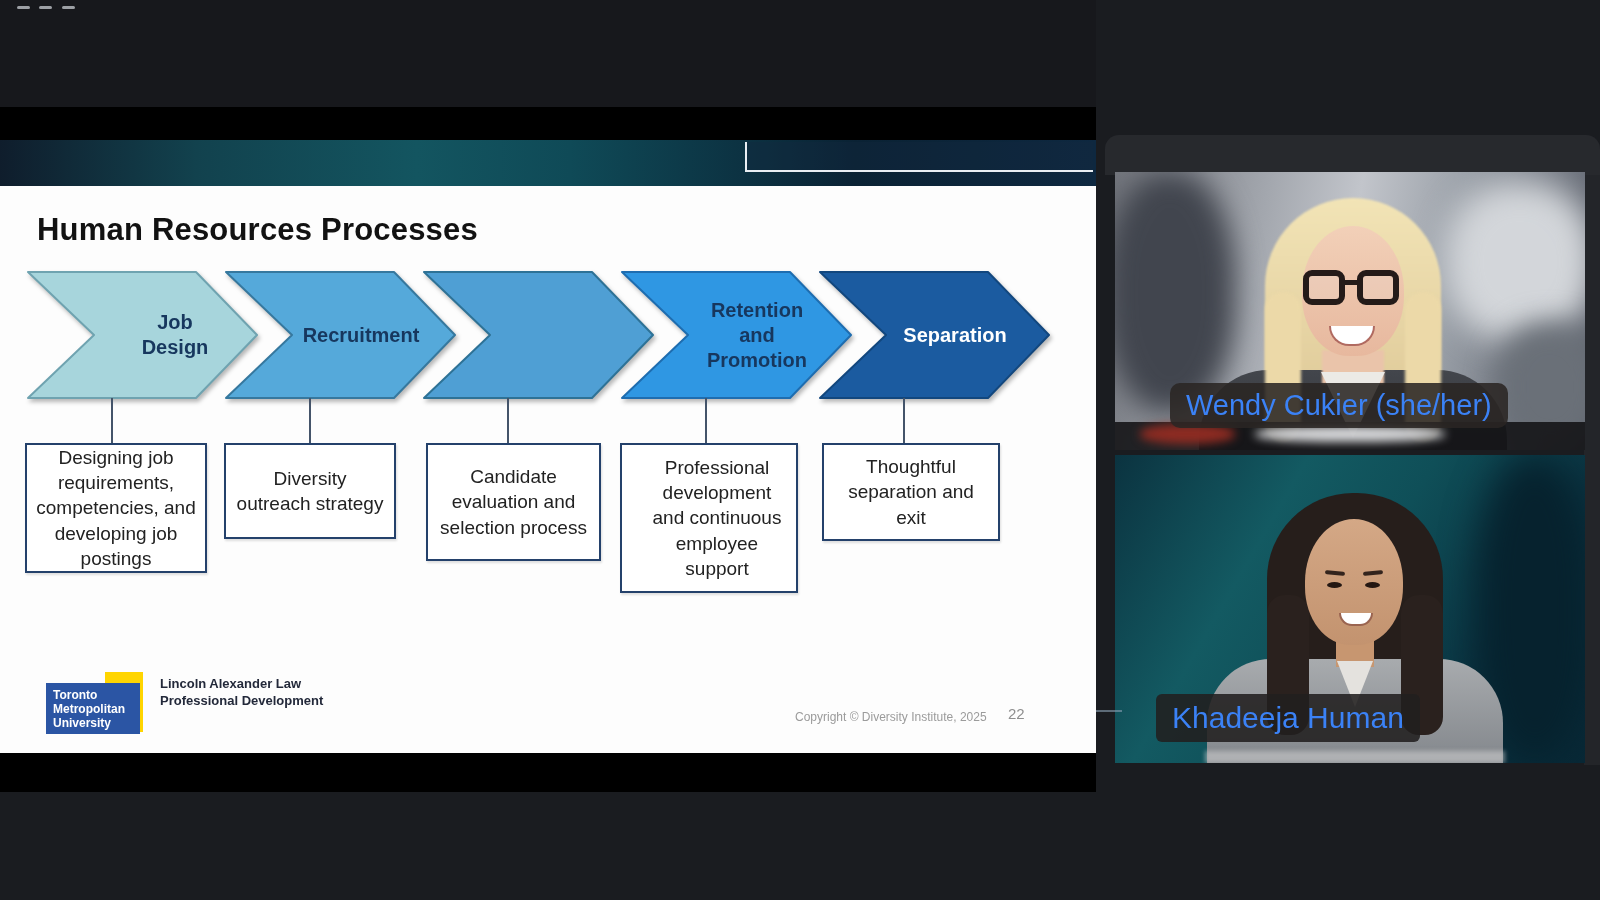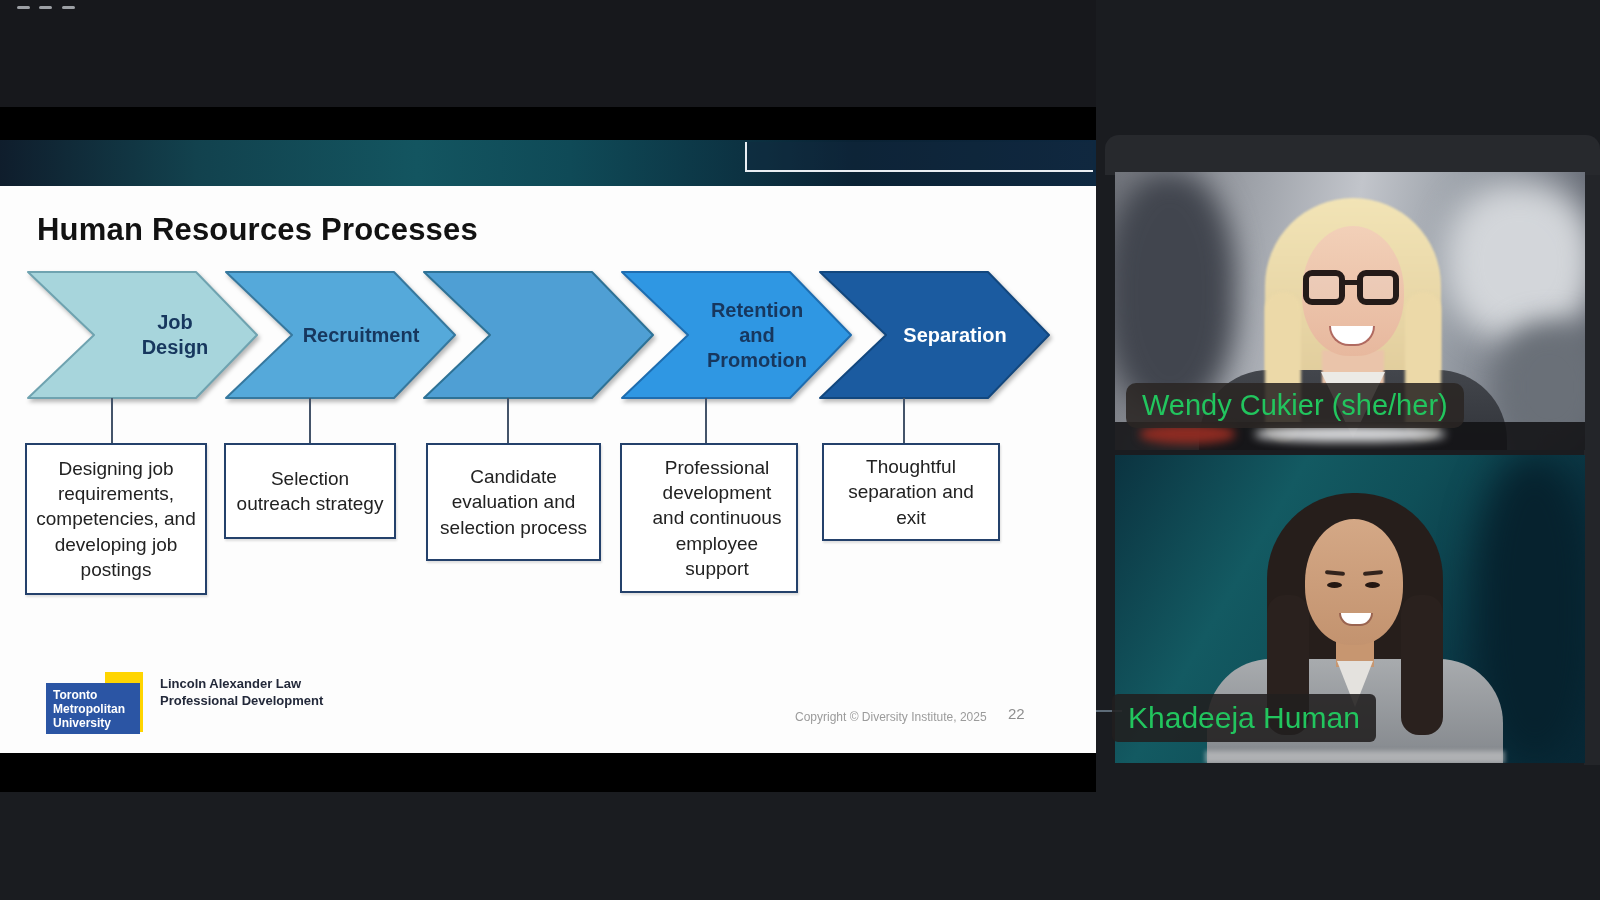--- a/index.html
+++ b/index.html
@@ -30,21 +30,21 @@
   .s1{left:135px;width:80px;text-align:center;}
   .s2{left:281px;width:160px;}
   .s3{left:479px;width:160px;}
   .s4{left:697px;width:120px;}
   .s5{left:875px;width:160px;color:#ffffff;}
   .connector{position:absolute;top:212px;width:2px;height:45px;background:#44546a;}
   .c1{left:111px}.c2{left:309px}.c3{left:507px}.c4{left:705px}.c5{left:903px}
   .desc-box{position:absolute;top:257px;background:#ffffff;border:2px solid #24416b;
     display:flex;align-items:center;justify-content:center;text-align:center;
     font-size:19px;color:#222;line-height:1.32;padding:6px 8px;box-shadow:1px 2px 2px rgba(0,0,0,.12);}
-  .b1{left:25px;width:182px;height:152px;}
+  .b1{left:25px;width:182px;height:130px;}
   .b2{left:224px;width:172px;height:96px;}
   .b3{left:426px;width:175px;height:118px;}
   .b4{left:620px;width:178px;height:150px;padding-left:24px;}
   .b5{left:822px;width:178px;height:98px;}
   
   .logo-yellow{position:absolute;left:105px;top:486px;width:38px;height:60px;}
   .logo-blue{position:absolute;left:35px;top:497px;width:94px;height:51px;
     color:#fff;font-size:12px;font-weight:700;line-height:1.18;padding:5px 7px;margin-left:11px;}
   .program-text{position:absolute;left:160px;top:490px;font-size:13px;font-weight:700;color:#23293a;line-height:1.3;}
   .copyright{position:absolute;left:795px;top:524px;font-size:12px;color:#9b9b9b;}
@@ -97,21 +97,21 @@
   .k-brow{position:absolute;width:20px;height:4px;background:#33241d;border-radius:2px;top:116px;}
   .k-brow.l{left:210px;transform:rotate(6deg);}
   .k-brow.r{left:248px;transform:rotate(-6deg);}
   .k-eye{position:absolute;width:15px;height:6px;background:#241712;border-radius:50%;top:127px;}
   .k-eye.l{left:212px;}
   .k-eye.r{left:250px;}
   .k-smile{position:absolute;left:224px;top:158px;width:34px;height:13px;background:#fff;
     border:2px solid #9a6450;border-top:none;border-radius:0 0 20px 20px;filter:blur(.4px);}
   .k-deskline{position:absolute;left:90px;top:296px;width:300px;height:12px;background:rgba(215,215,215,.5);filter:blur(2px);}
   
-  .name-label{position:absolute;color:#22c55e;white-space:nowrap;}
+  .name-label{position:absolute;color:#3b82f6;white-space:nowrap;margin-left:44px;}
   .label-wendy{left:1126px;top:383px;background:rgba(42,38,35,.88);border-radius:10px;
     padding:6px 16px;font-size:29px;}
   .label-khadeeja{left:1112px;top:694px;background:rgba(33,31,31,.88);border-radius:6px;
     padding:7px 16px;font-size:30px;}
   .label-tick{position:absolute;left:1096px;top:710px;width:26px;height:2px;background:#8aa0b4;opacity:.6;}
 </style>
 </head>
 <body>
 
 <div id="stage">
@@ -144,21 +144,21 @@
     <div class="step-label s4">Retention and Promotion</div>
     <div class="step-label s5">Separation</div>
 
     <div class="connector c1"></div>
     <div class="connector c2"></div>
     <div class="connector c3"></div>
     <div class="connector c4"></div>
     <div class="connector c5"></div>
 
     <div class="desc-box b1">Designing job requirements, competencies, and developing job postings</div>
-    <div class="desc-box b2">Selection outreach strategy</div>
+    <div class="desc-box b2">Diversity outreach strategy</div>
     <div class="desc-box b3">Candidate evaluation and selection process</div>
     <div class="desc-box b4">Professional development and continuous employee support</div>
     <div class="desc-box b5">Thoughtful separation and exit</div>
 
     <div class="logo-yellow" style="background-color: rgb(255, 213, 0);"></div>
     <div class="logo-blue" style="background-color: rgb(43, 85, 164);">Toronto Metropolitan University</div>
     <div class="program-text">
       <div>Lincoln Alexander Law</div>
       <div>Professional Development</div>
     </div>

